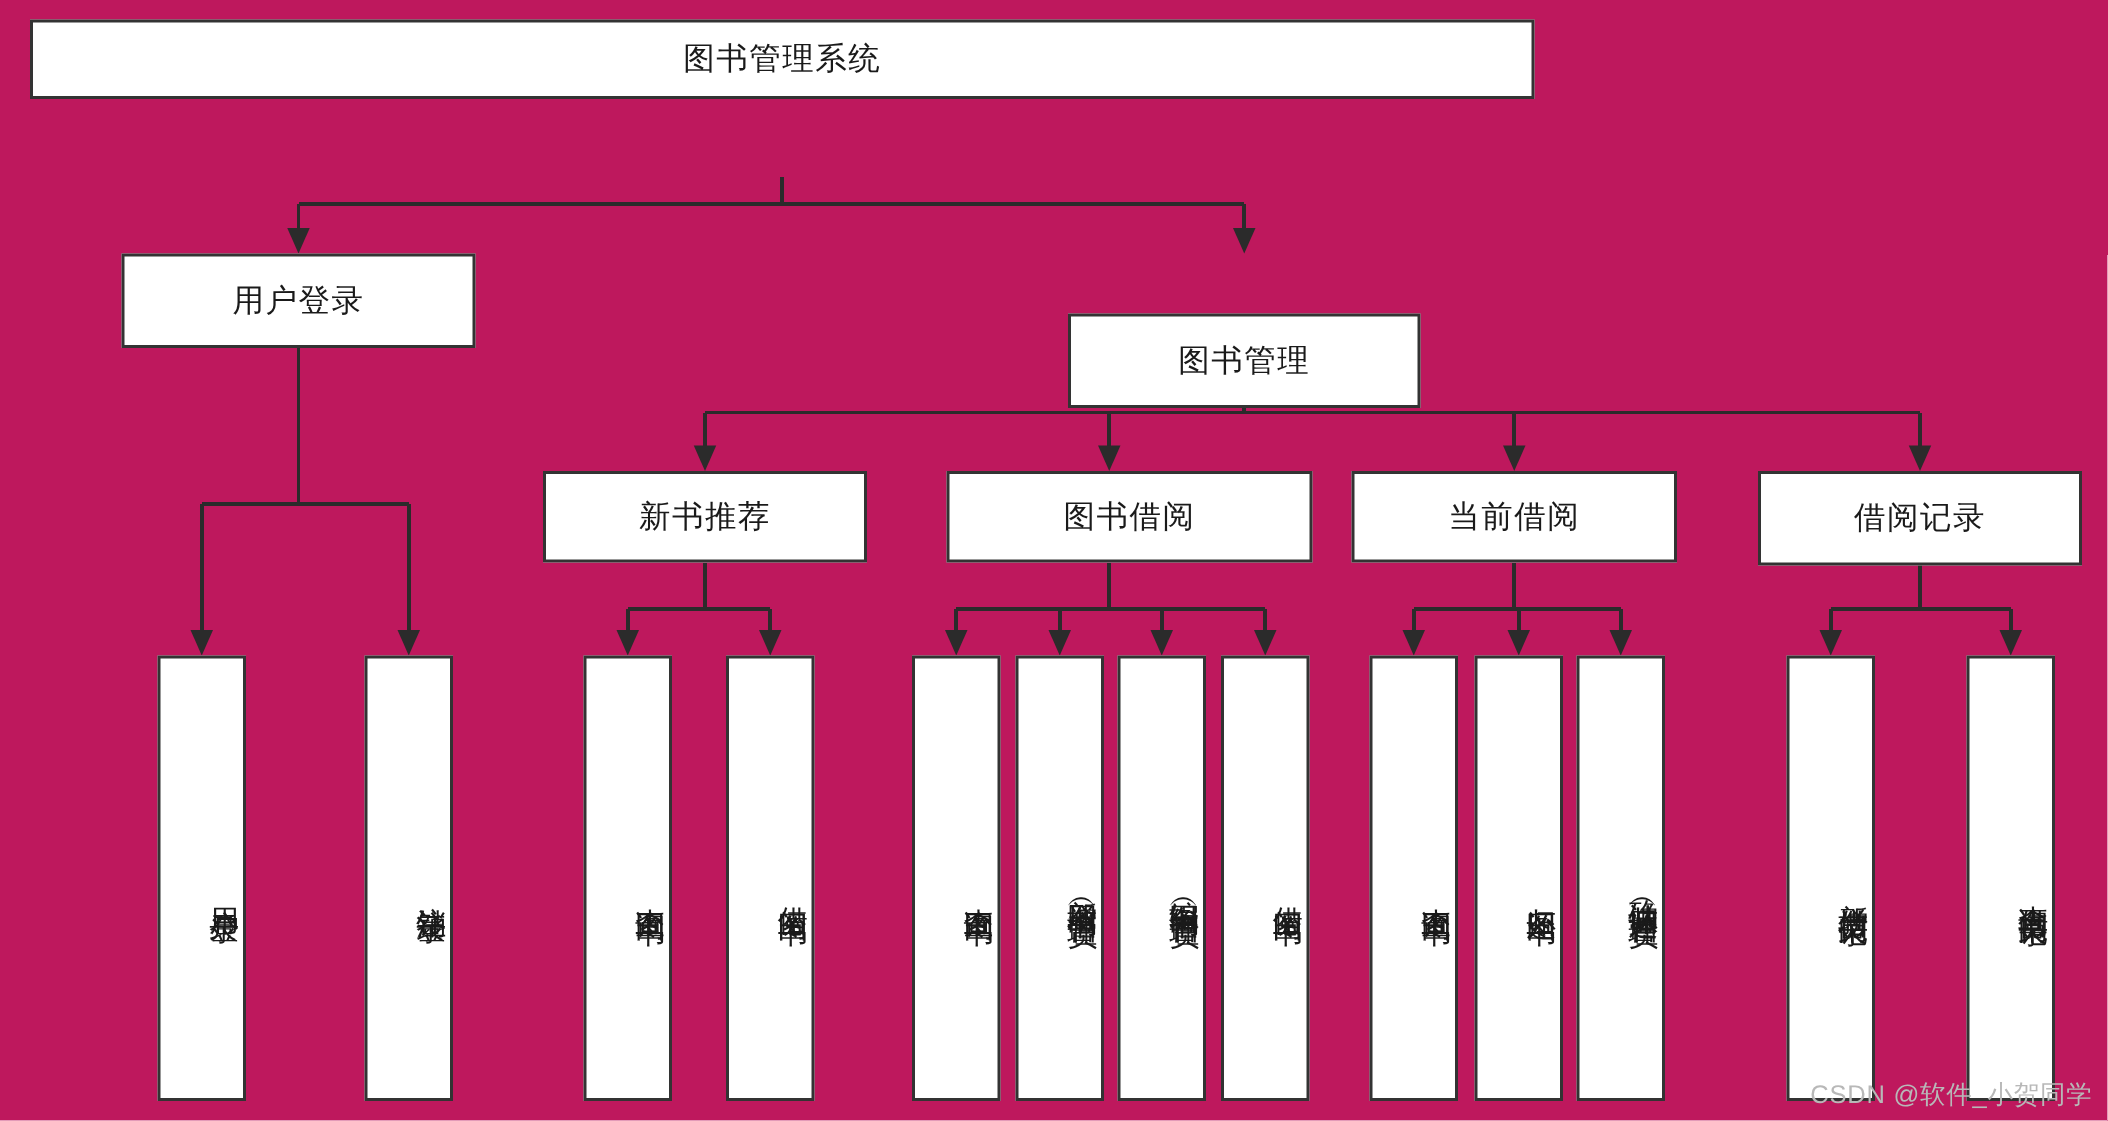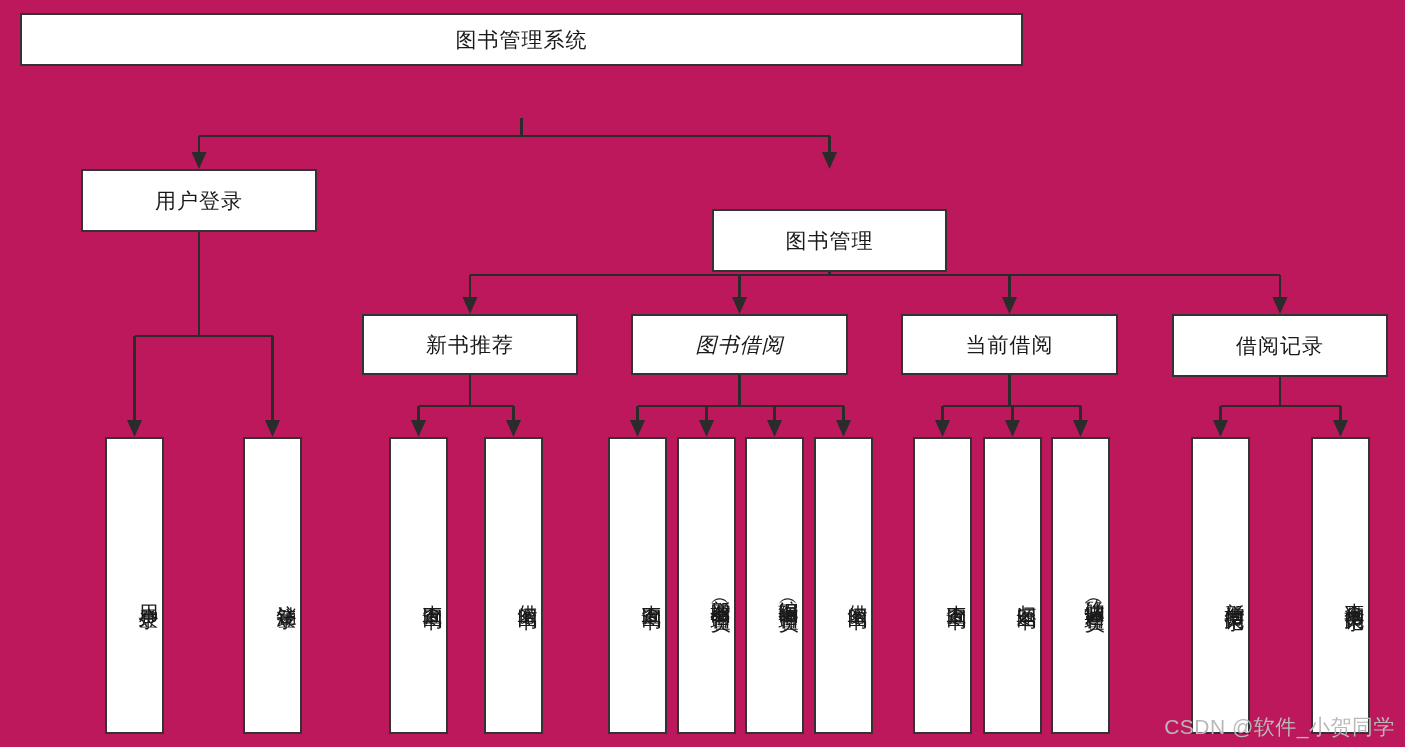--- a/index.html
+++ b/index.html
@@ -52,21 +52,21 @@
     left: 0;
     top: 0;
     width: 1405px;
     height: 747px;
     pointer-events: none;
   }
   #watermark {
     position: absolute;
     right: 10px;
     bottom: 6px;
-    font-size: 21px;
+    font-size: 17px;
     color: #b8b8b8;
     letter-spacing: 0.5px;
     white-space: nowrap;
   }
 </style>
 </head>
 <body>
 
 <div id="canvas">
   <svg id="edges" viewBox="0 0 1405 747">
@@ -129,21 +129,21 @@
       </div>
       <div class="node horiz" style="left: 81px; top: 169px; width: 236px; height: 63px; border-color: rgb(51, 51, 51); background: rgb(255, 255, 255); color: rgb(26, 26, 26);">
         <span class="label">用户登录</span>
       </div>
       <div class="node horiz" style="left: 712px; top: 169px; width: 235px; height: 63px; border-color: rgb(51, 51, 51); background: rgb(255, 255, 255); color: rgb(26, 26, 26); margin-top: 40px;">
         <span class="label">图书管理</span>
       </div>
       <div class="node horiz" style="left: 362px; top: 314px; width: 216px; height: 61px; border-color: rgb(51, 51, 51); background: rgb(255, 255, 255); color: rgb(26, 26, 26); text-align: right;">
         <span class="label">新书推荐</span>
       </div>
-      <div class="node horiz" style="left: 631px; top: 314px; width: 217px; height: 61px; border-color: rgb(51, 51, 51); background: rgb(255, 255, 255); color: rgb(26, 26, 26); font-style: italic;">
+      <div class="node horiz" style="left: 631px; top: 314px; width: 244px; height: 61px; border-color: rgb(51, 51, 51); background: rgb(255, 255, 255); color: rgb(26, 26, 26);">
         <span class="label">图书借阅</span>
       </div>
       <div class="node horiz" style="left: 901px; top: 314px; width: 217px; height: 61px; border-color: rgb(51, 51, 51); background: rgb(255, 255, 255); color: rgb(26, 26, 26); justify-content: center;">
         <span class="label">当前借阅</span>
       </div>
       <div class="node horiz" style="left: 1172px; top: 314px; width: 216px; height: 63px; border-color: rgb(51, 51, 51); background: rgb(255, 255, 255); color: rgb(26, 26, 26);">
         <span class="label">借阅记录</span>
       </div>
       <div class="node vert" style="left: 105px; top: 437px; width: 59px; height: 297px; border-color: rgb(51, 51, 51); background: rgb(255, 255, 255); color: rgb(26, 26, 26);">
         <span class="label">用户登录</span>

